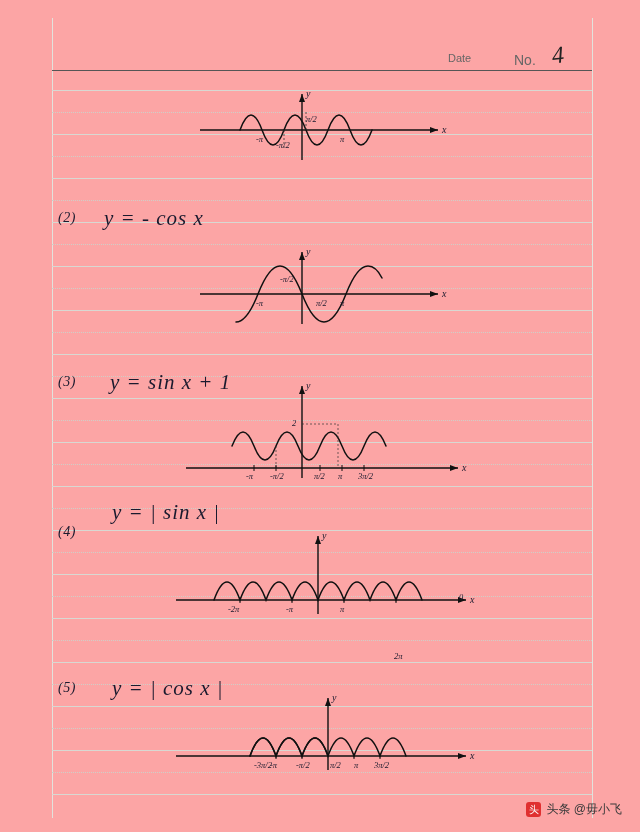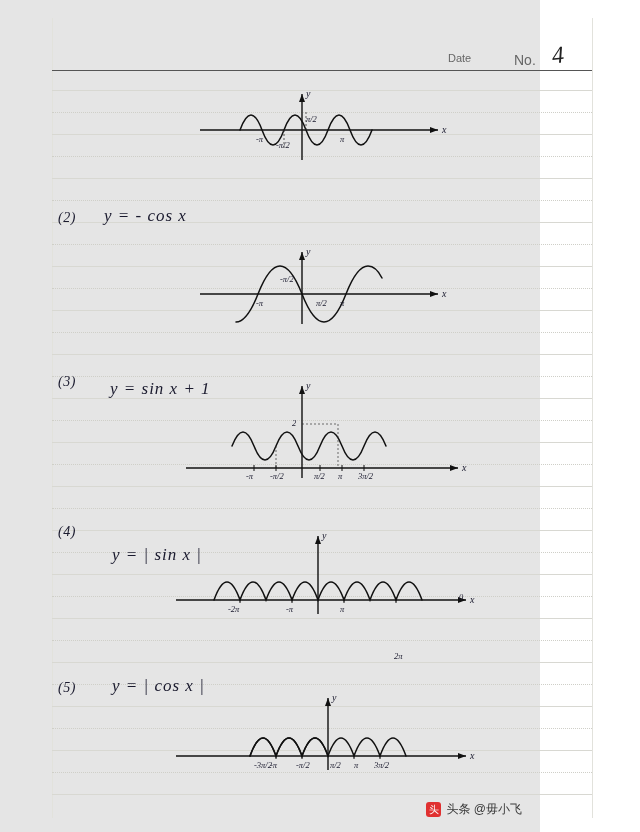--- a/index.html
+++ b/index.html
@@ -10,23 +10,23 @@
   body {
     width: 640px;
     height: 832px;
     font-family: "Liberation Serif", serif;
     position: relative;
     overflow: hidden;
   }
   #page {
     position: absolute;
     left: 0; top: 0;
-    width: 540px;
+    width: 640px;
     height: 832px;
-    background: #e5e5e5;
+    background: #fca5a5;
     text-decoration: underline;
   }
   
   .rule {
     position: absolute;
     left: 52px;
     width: 540px;
     height: 0;
     border-top: 1px solid #d8d8d2;
   }
@@ -90,21 +90,21 @@
     font-family: "Liberation Serif", serif;
     font-style: italic;
     color: #1a1a2e;
     white-space: nowrap;
   }
   .item-label {
     font-size: 14px;
     letter-spacing: 0.5px;
   }
   .item-eq {
-    font-size: 17px;
+    font-size: 21px;
     letter-spacing: 1px;
   }
   .plot {
     position: absolute;
   }
   .tick-lab {
     position: absolute;
     font-size: 8.5px;
     font-style: italic;
     color: #1a1a2e;
@@ -229,21 +229,21 @@
     </svg>
     <span class="axis-lab" style="left:262px; top:44px;">x</span>
     <span class="axis-lab" style="left:126px; top:2px;">y</span>
     <span class="tick-lab" style="left:76px; top:54px;">-π</span>
     <span class="tick-lab" style="left:100px; top:30px;">-π/2</span>
     <span class="tick-lab" style="left:136px; top:54px;">π/2</span>
     <span class="tick-lab" style="left:160px; top:54px;">π</span>
   </div>
 
   <span class="hw item-label" style="left:58px; top:374px;">(3)</span>
-  <span class="hw item-eq" style="left:110px; top:379px;">y = sin x + 1</span>
+  <span class="hw item-eq" style="left:110px; top:370px;">y = sin x + 1</span>
 
   <div class="plot" style="left:180px; top:378px; width:300px; height:110px;">
     <svg width="300" height="110" viewBox="0 0 300 110">
 
       <line x1="6" y1="90" x2="278" y2="90" stroke="#111" stroke-width="1.4"></line>
       <polygon points="278,90 270,87 270,93" fill="#111"></polygon>
 
       <line x1="122" y1="100" x2="122" y2="8" stroke="#111" stroke-width="1.4"></line>
       <polygon points="122,8 119,16 125,16" fill="#111"></polygon>
 
@@ -263,21 +263,21 @@
     <span class="axis-lab" style="left:126px; top:2px;">y</span>
     <span class="tick-lab" style="left:112px; top:40px;">2</span>
     <span class="tick-lab" style="left:66px; top:93px;">-π</span>
     <span class="tick-lab" style="left:90px; top:93px;">-π/2</span>
     <span class="tick-lab" style="left:134px; top:93px;">π/2</span>
     <span class="tick-lab" style="left:158px; top:93px;">π</span>
     <span class="tick-lab" style="left:178px; top:93px;">3π/2</span>
   </div>
 
   <span class="hw item-label" style="left:58px; top:524px;">(4)</span>
-  <span class="hw item-eq" style="left:112px; top:545px;">y = | sin x |</span>
+  <span class="hw item-eq" style="left:112px; top:500px;">y = | sin x |</span>
 
   <div class="plot" style="left:170px; top:530px; width:310px; height:90px;">
     <svg width="310" height="90" viewBox="0 0 310 90">
       <line x1="6" y1="70" x2="296" y2="70" stroke="#111" stroke-width="1.4"></line>
       <polygon points="296,70 288,67 288,73" fill="#111"></polygon>
       <line x1="148" y1="84" x2="148" y2="6" stroke="#111" stroke-width="1.4"></line>
       <polygon points="148,6 145,14 151,14" fill="#111"></polygon>
 
       <path d="M 44 70 Q 57 34 70 70 Q 83 34 96 70 Q 109 34 122 70 Q 135 34 148 70 Q 161 34 174 70 Q 187 34 200 70 Q 213 34 226 70 Q 239 34 252 70" fill="none" stroke="#111" stroke-width="1.5" stroke-linecap="round"></path>
       <line x1="70" y1="67" x2="70" y2="73" stroke="#111" stroke-width="1"></line>

